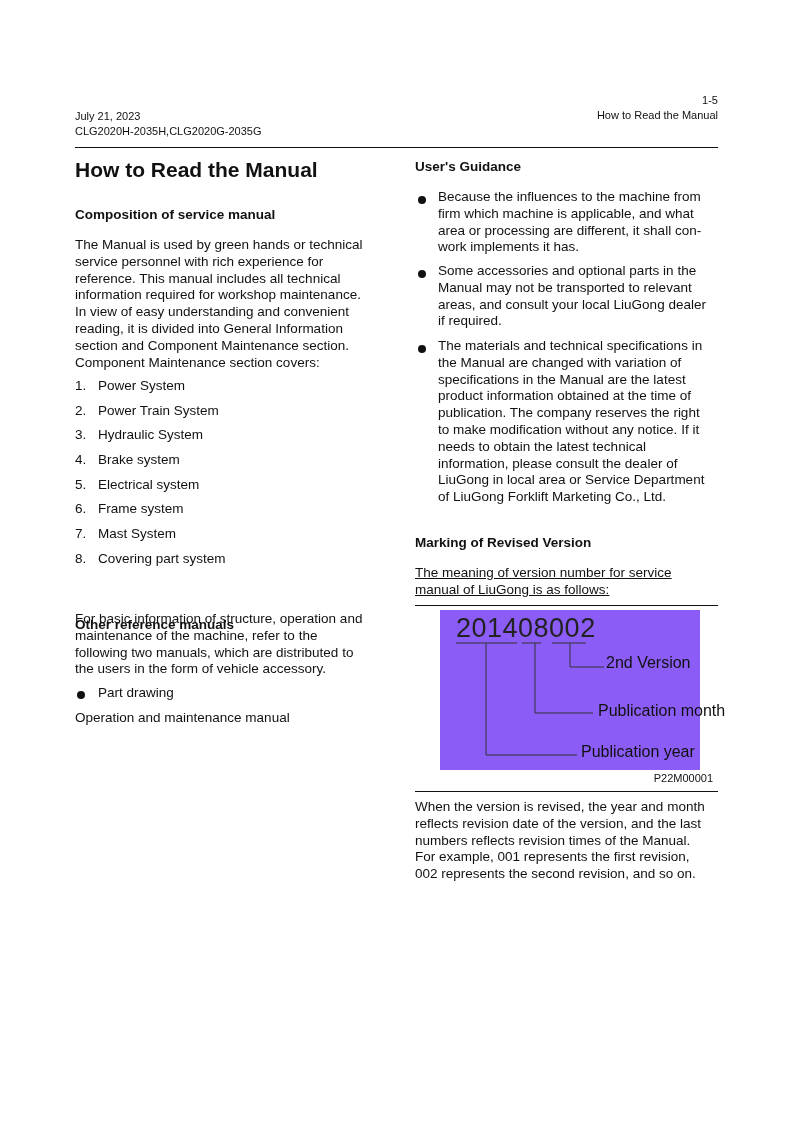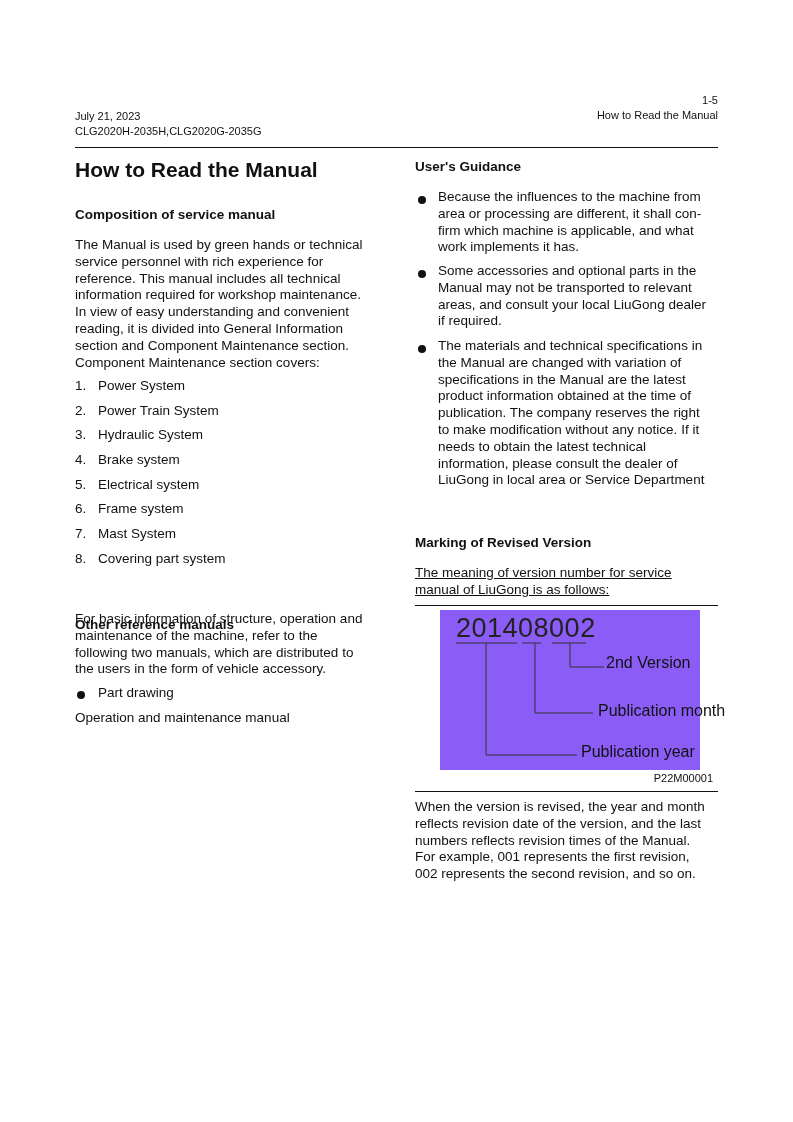--- a/index.html
+++ b/index.html
@@ -84,22 +84,22 @@
 </div>
 <div class="bullet" style="left:77px; top:691px;"></div>
 <div class="abs p" style="left:98px; top:685px;">Part drawing</div>
 <div class="abs p" style="left:75px; top:710px;">Operation and maintenance manual</div>
 
 <div class="abs h2" style="left:415px; top:159px;">User's Guidance</div>
 
 <div class="bullet" style="left:418px; top:196px;"></div>
 <div class="blk" style="left:438px; top:189px; width:290px;">
   <div>Because the influences to the machine from</div>
+  <div>firm which machine is applicable, and what</div>
   <div>area or processing are different, it shall con-</div>
-  <div>firm which machine is applicable, and what</div>
   <div>work implements it has.</div>
 </div>
 
 <div class="bullet" style="left:418px; top:270px;"></div>
 <div class="blk" style="left:438px; top:263px; width:290px;">
   <div>Some accessories and optional parts in the</div>
   <div>Manual may not be transported to relevant</div>
   <div>areas, and consult your local LiuGong dealer</div>
   <div>if required.</div>
 </div>
@@ -108,20 +108,21 @@
 <div class="blk" style="left:438px; top:338px; width:290px;">
   <div>The materials and technical specifications in</div>
   <div>the Manual are changed with variation of</div>
   <div>specifications in the Manual are the latest</div>
   <div>product information obtained at the time of</div>
   <div>publication. The company reserves the right</div>
   <div>to make modification without any notice. If it</div>
   <div>needs to obtain the latest technical</div>
   <div>information, please consult the dealer of</div>
   <div>LiuGong in local area or Service Department</div>
+  <div>of LiuGong Forklift Marketing Co., Ltd.</div>
 </div>
 
 <div class="abs h2" style="left:415px; top:535px;">Marking of Revised Version</div>
 <div class="blk" style="left:415px; top:565px; width:310px;text-decoration:underline;">
   <div>The meaning of version number for service</div>
   <div>manual of LiuGong is as follows:</div>
 </div>
 <div class="rule" style="left:415px; top:605px; width:303px;"></div>
 
 <div class="diagram">

